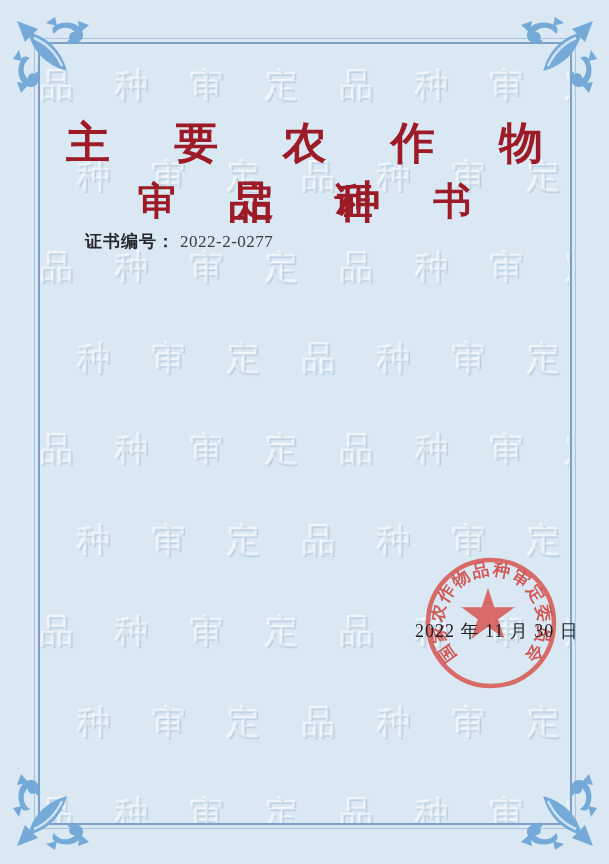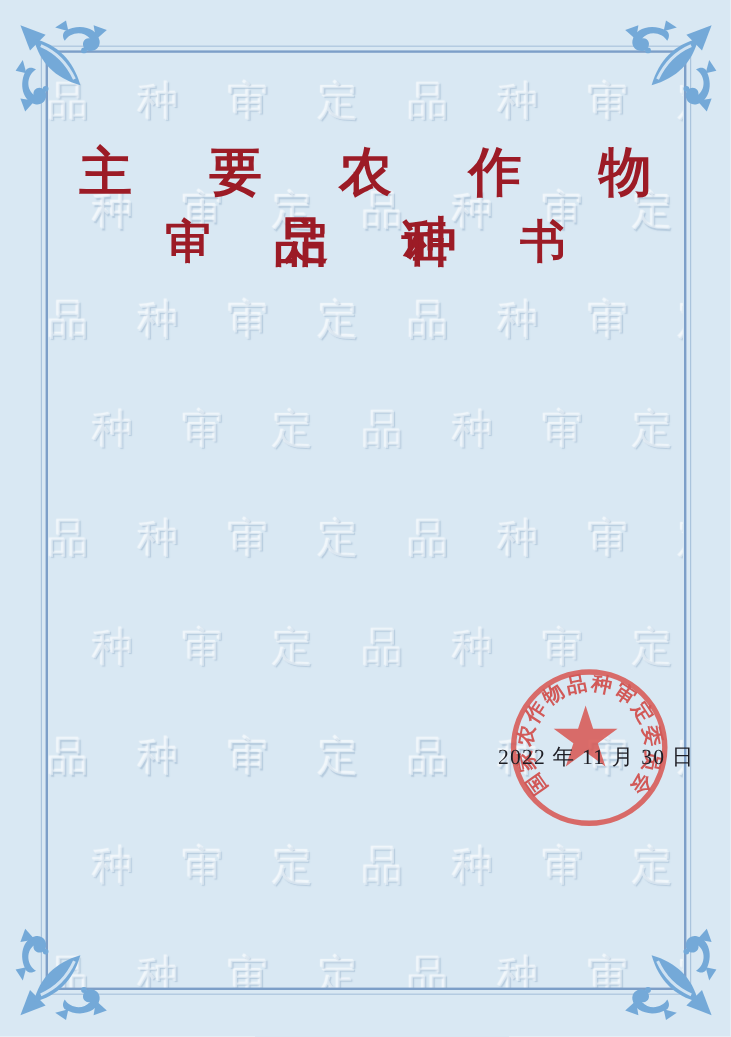--- a/index.html
+++ b/index.html
@@ -122,20 +122,23 @@
       <use href="#flourish"></use>
     </svg>
   <svg class="corner br" viewBox="0 0 80 80">
       <use href="#flourish"></use>
     </svg>
 
   <h1 class="title1">主 要 农 作 物 品 种</h1>
   <h1 class="title2">审 定 证 书</h1>
 
   <div class="fields">
+    <div class="field-row">
+      <span class="flabel">证书编号：</span><span class="fvalue">2022-2-0277</span>
+    </div>
   </div>
 
   <svg class="seal" width="142" height="142" viewBox="0 0 142 142">
     <circle cx="71" cy="71" r="63" fill="none" stroke="#d85550" stroke-width="4.5"></circle>
     <path id="sealTextPath" d="M 37.1 104.9 A 48 48 0 1 1 104.9 104.9" fill="none"></path>
     <text>
       <textPath href="#sealTextPath" startOffset="0" textLength="226" lengthAdjust="spacing">国家农作物品种审定委员会</textPath>
     </text>
     <polygon fill="#d85550" points="68,36 74.3,55.3 94.6,55.3 78.2,67.3 84.5,86.7 68,74.7 51.5,86.7 57.8,67.3 41.4,55.3 61.7,55.3"></polygon>
   </svg>

